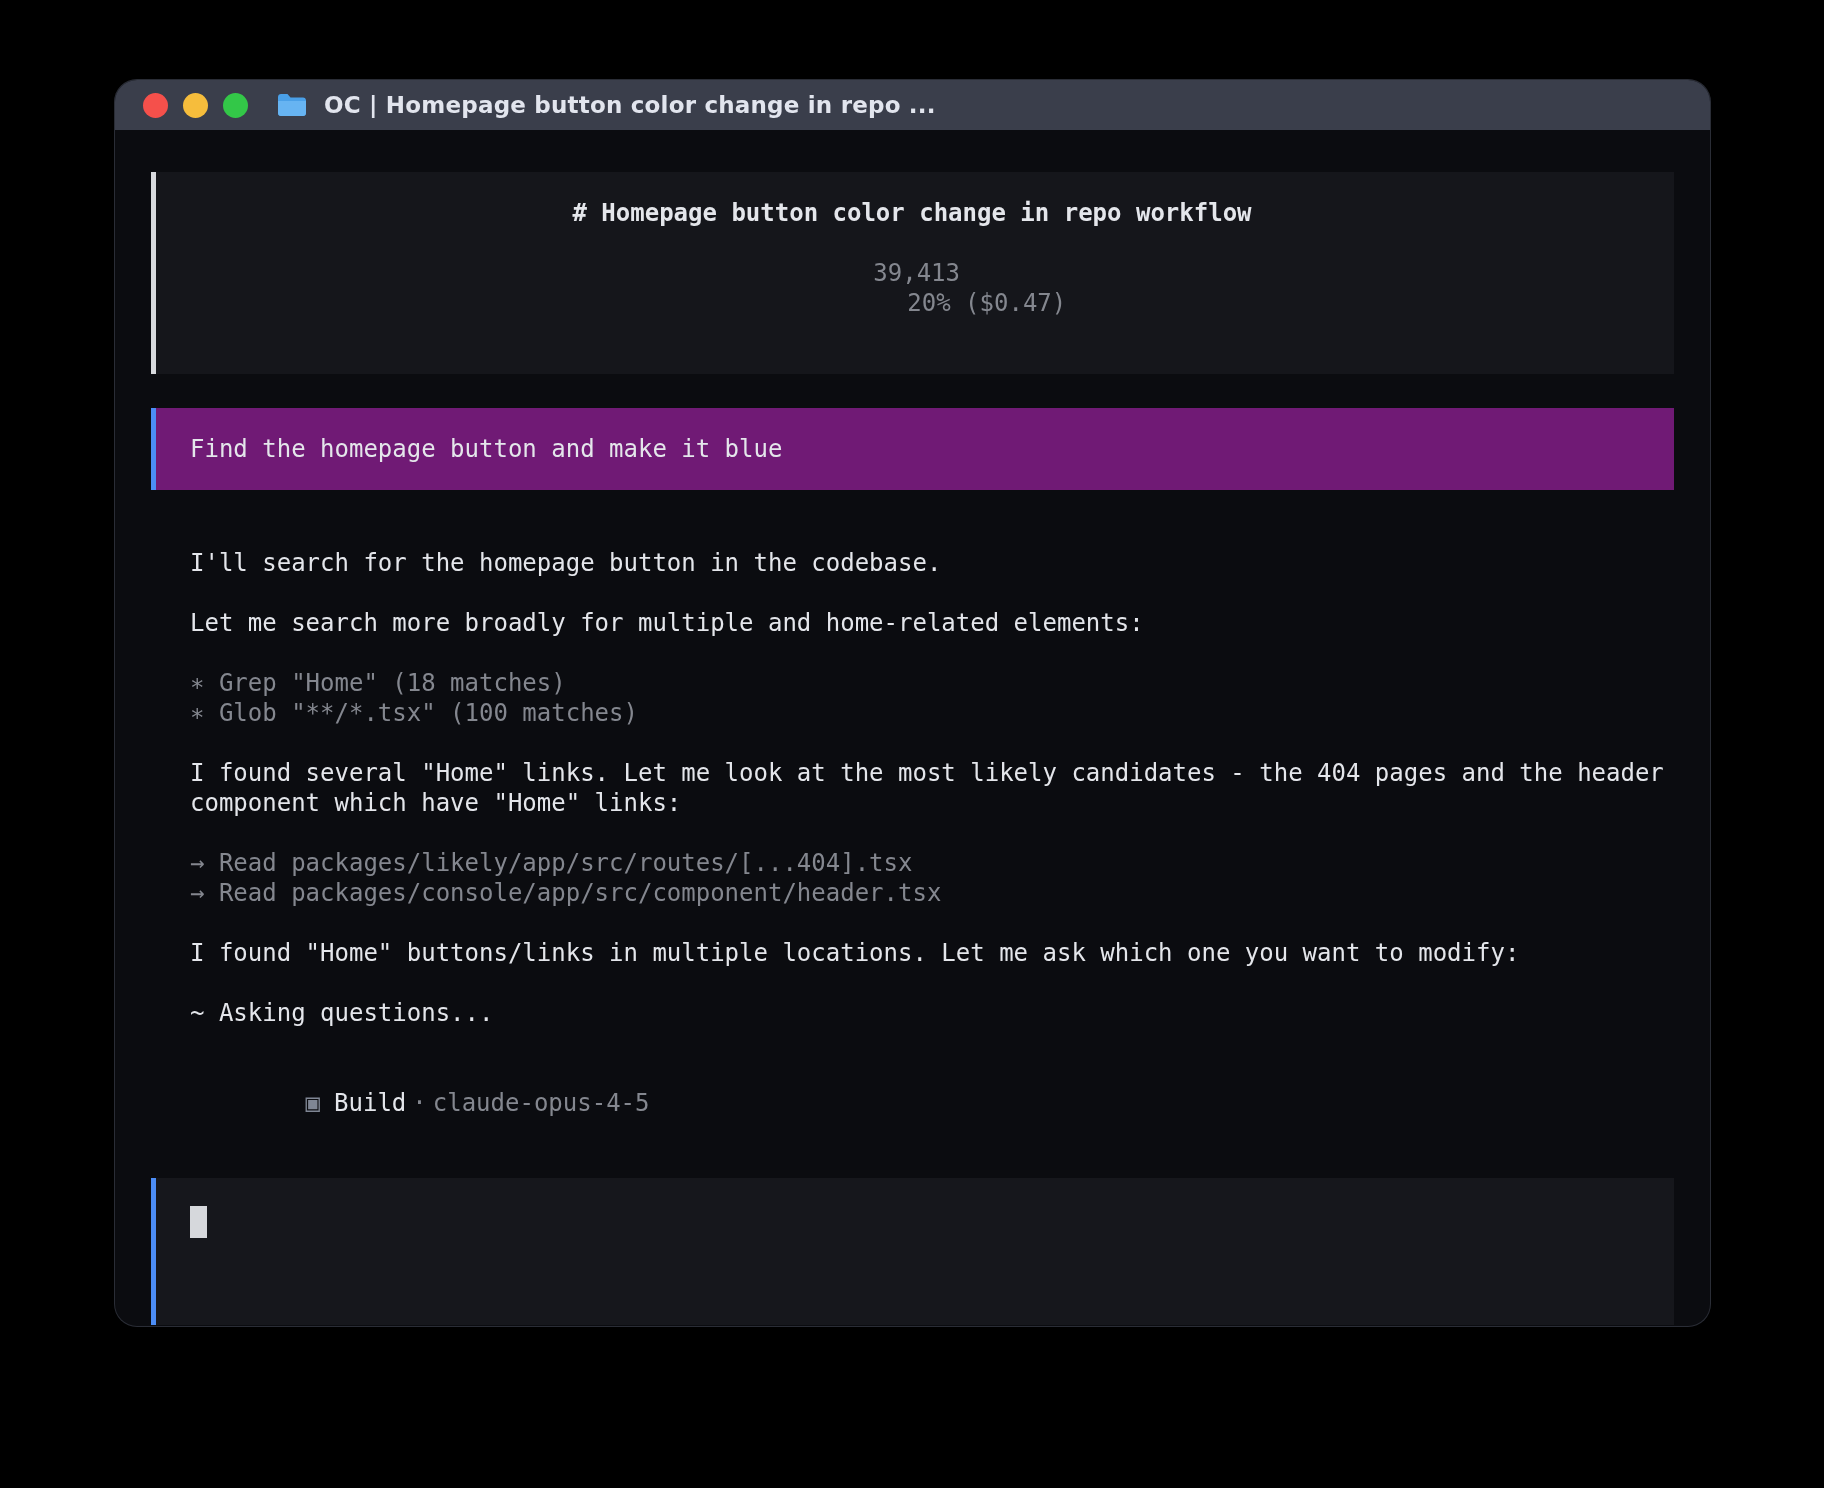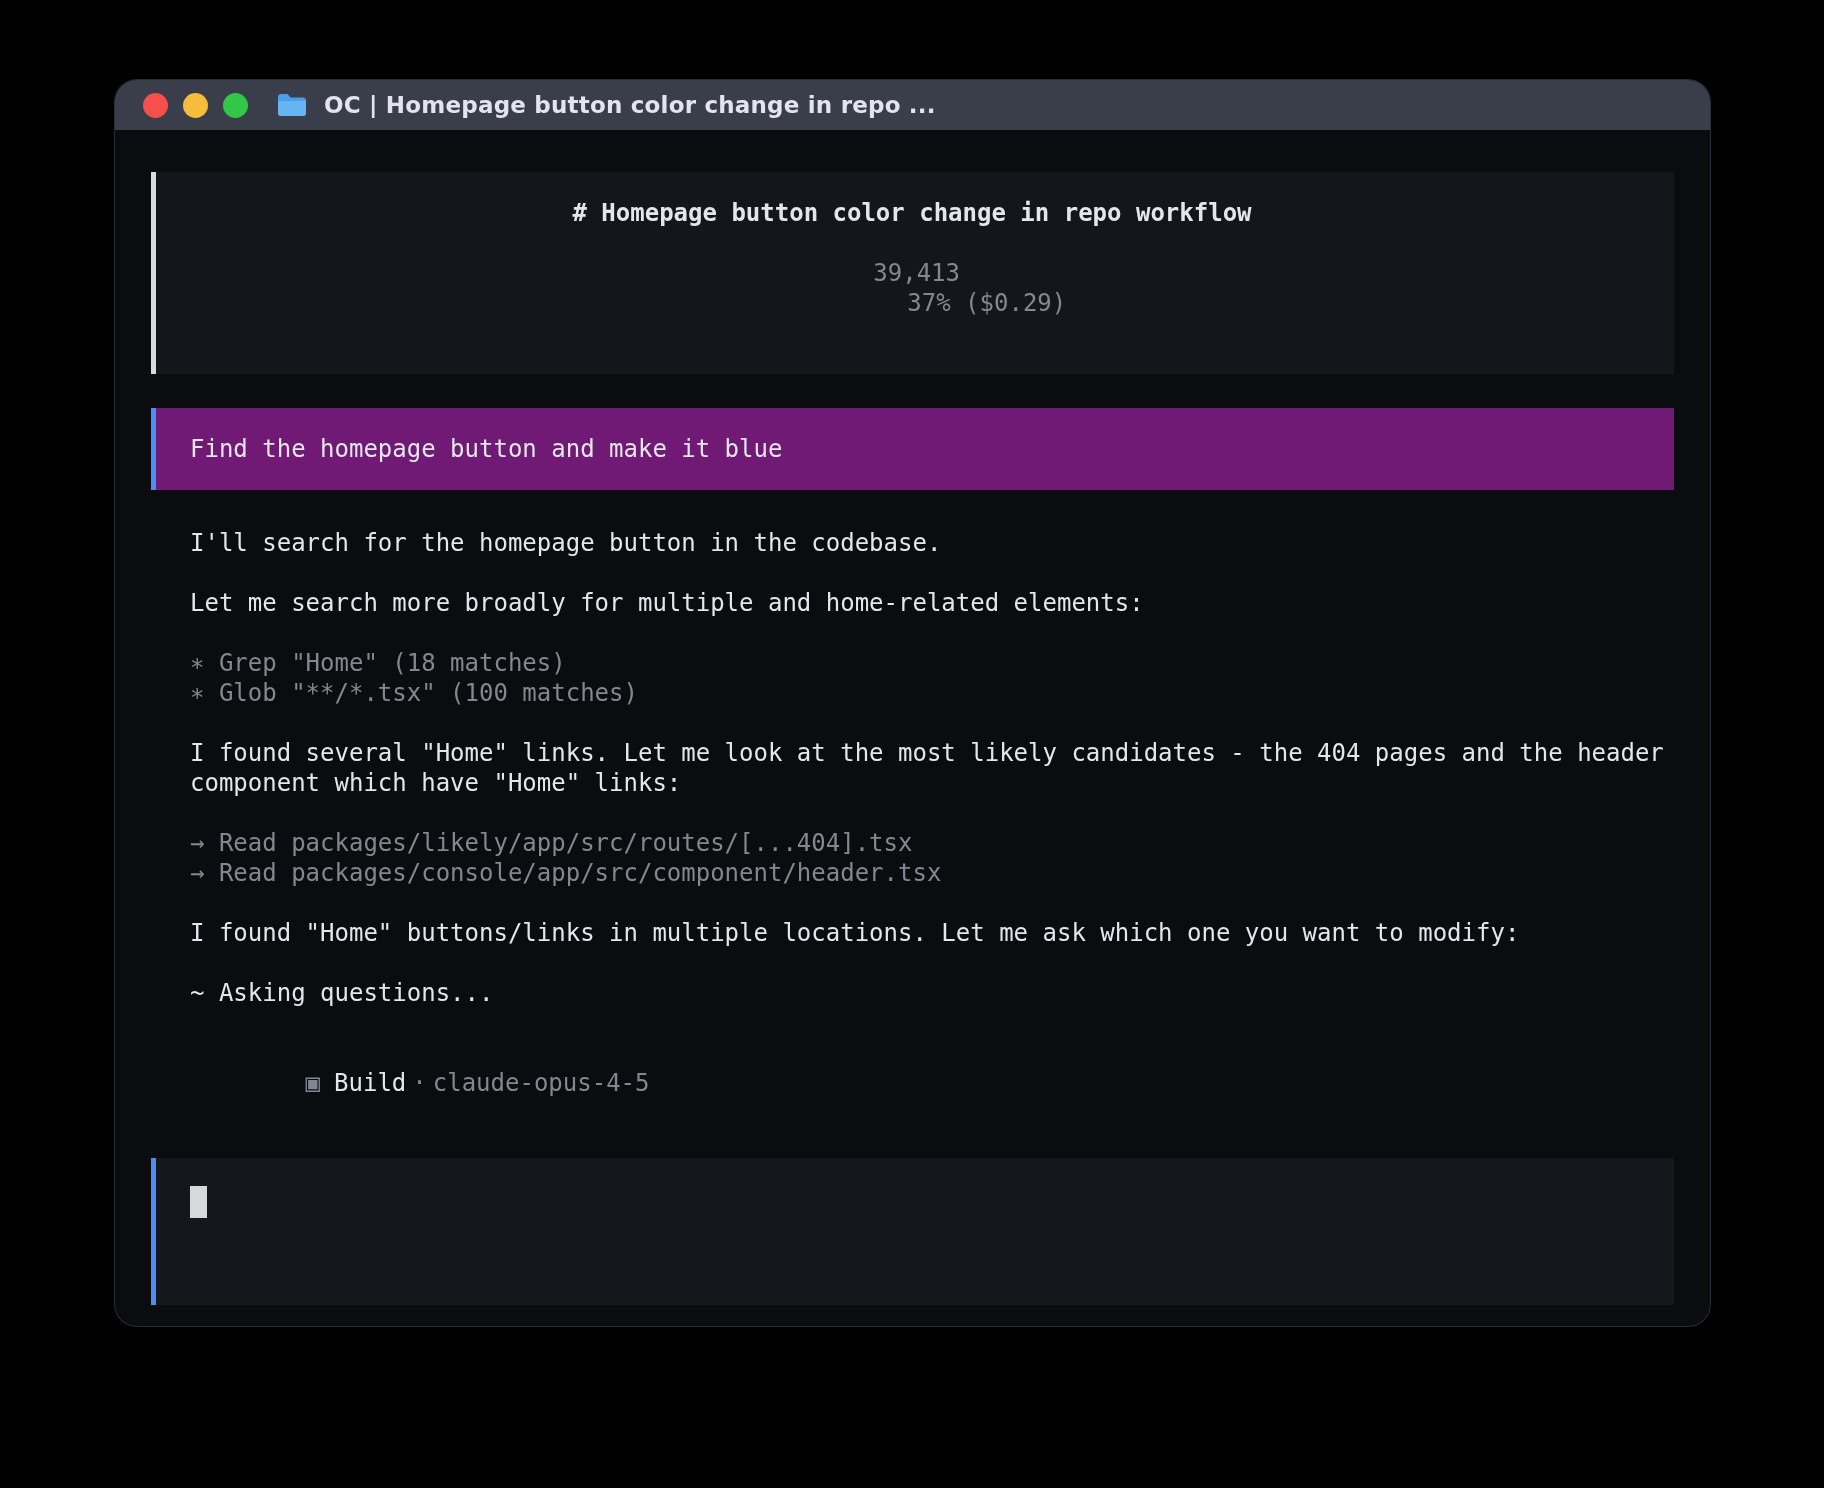--- a/index.html
+++ b/index.html
@@ -46,21 +46,21 @@
     display: flex; justify-content: space-between; align-items: center;
   }
   .stat-gap { margin-left: 34px; }
 
   .user-block {
     background: #701a75;
     margin-top: 34px;
     padding: 26px 40px 26px 34px;
   }
 
-  .transcript { padding: 38px 0 0 39px; }
+  .transcript { padding: 38px 0 0 39px; margin-top: 20px; }
   .tblock { margin-bottom: 30px; }
   .agent-icon { color: #7f8694; margin-right: 14px; }
   .sep-gap { margin: 0 6px; }
 
   .input-block {
     background: #16171c;
     margin-top: 30px;
     padding: 28px 34px 26px 34px;
     height: 147px;
   }
@@ -83,21 +83,21 @@
     </span>
     <span class="titlebar-title">OC | Homepage button color change in repo ...</span>
   </div>
 
   <div class="content">
 
     <div class="block header-block">
       <span class="line white bold"># Homepage button color change in repo workflow</span>
       <span class="line muted">
         <span>39,413</span>
-        <span class="stat-gap">37% ($0.29)</span>
+        <span class="stat-gap">20% ($0.47)</span>
       </span>
     </div>
 
     <div class="block user-block">
       <span class="line white">Find the homepage button and make it blue</span>
     </div>
 
     <div class="transcript">
 
       <p class="line white tblock">I'll search for the homepage button in the codebase.</p>

